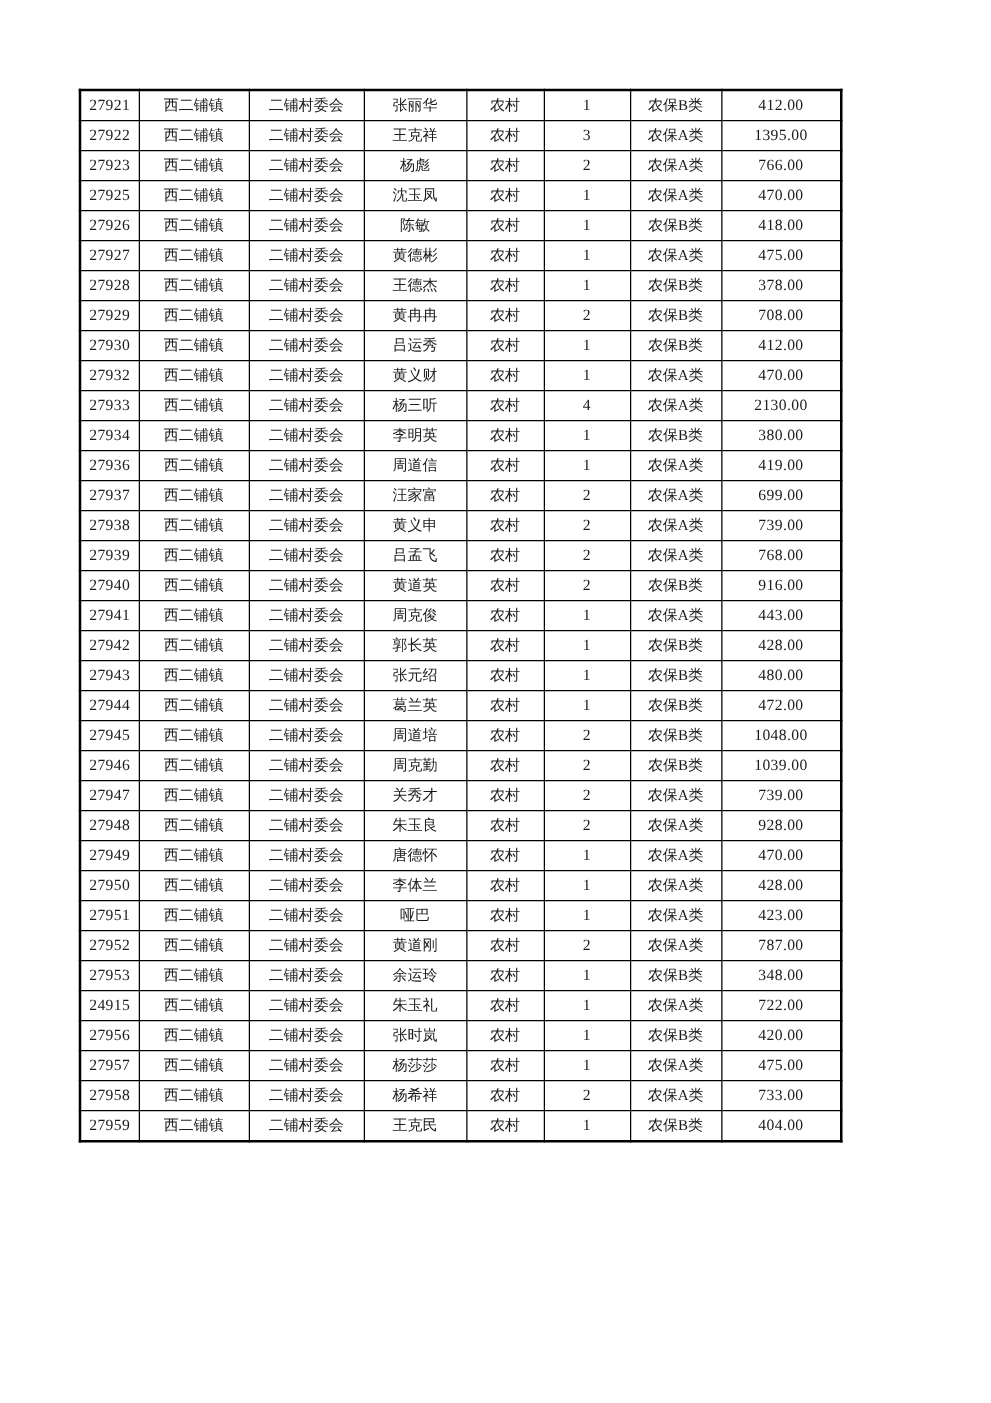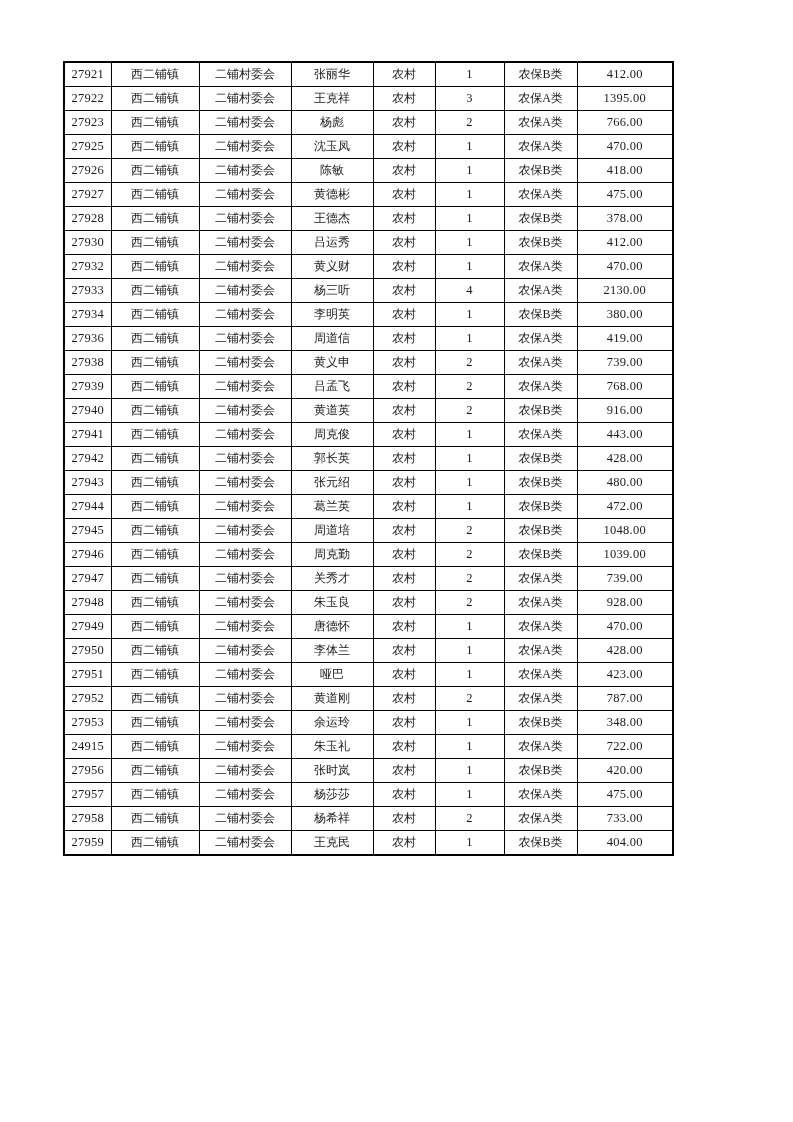--- a/index.html
+++ b/index.html
@@ -18,21 +18,21 @@
     position: absolute;
     left: 0; top: 0;
     width: 793px;
     height: 1122px;
     background: #ffffff;
     overflow: hidden;
   }
   table.roster {
     position: absolute;
     left: 63px;
-    top: 61px;
+    top: 71px;
     width: 609px;
     border-collapse: collapse;
     table-layout: fixed;
     border: 2px solid #000000;
   }
   table.roster td {
     border: 1px solid #000000;
     height: 23px;
     text-align: center;
     vertical-align: middle;
@@ -128,20 +128,30 @@
           <td class="num">27928</td>
           <td>西二铺镇</td>
           <td>二铺村委会</td>
           <td>王德杰</td>
           <td>农村</td>
           <td class="num">1</td>
           <td>农保B类</td>
           <td class="num">378.00</td>
         </tr>
         <tr>
+          <td class="num">27929</td>
+          <td>西二铺镇</td>
+          <td>二铺村委会</td>
+          <td>黄冉冉</td>
+          <td>农村</td>
+          <td class="num">2</td>
+          <td>农保B类</td>
+          <td class="num">708.00</td>
+        </tr>
+        <tr>
           <td class="num">27930</td>
           <td>西二铺镇</td>
           <td>二铺村委会</td>
           <td>吕运秀</td>
           <td>农村</td>
           <td class="num">1</td>
           <td>农保B类</td>
           <td class="num">412.00</td>
         </tr>
         <tr>
@@ -176,20 +186,30 @@
         </tr>
         <tr>
           <td class="num">27936</td>
           <td>西二铺镇</td>
           <td>二铺村委会</td>
           <td>周道信</td>
           <td>农村</td>
           <td class="num">1</td>
           <td>农保A类</td>
           <td class="num">419.00</td>
+        </tr>
+        <tr>
+          <td class="num">27937</td>
+          <td>西二铺镇</td>
+          <td>二铺村委会</td>
+          <td>汪家富</td>
+          <td>农村</td>
+          <td class="num">2</td>
+          <td>农保A类</td>
+          <td class="num">699.00</td>
         </tr>
         <tr>
           <td class="num">27938</td>
           <td>西二铺镇</td>
           <td>二铺村委会</td>
           <td>黄义申</td>
           <td>农村</td>
           <td class="num">2</td>
           <td>农保A类</td>
           <td class="num">739.00</td>

